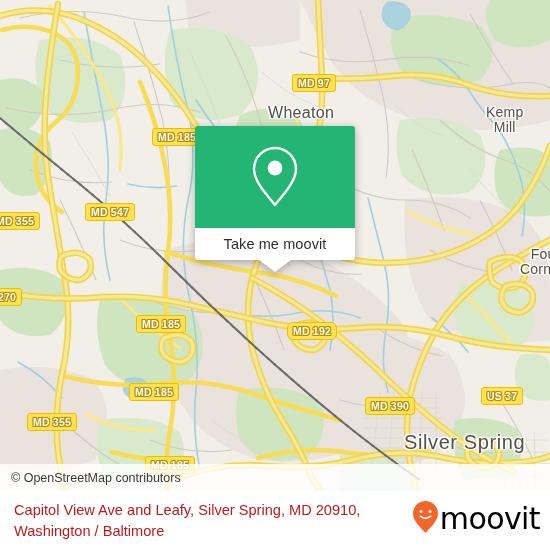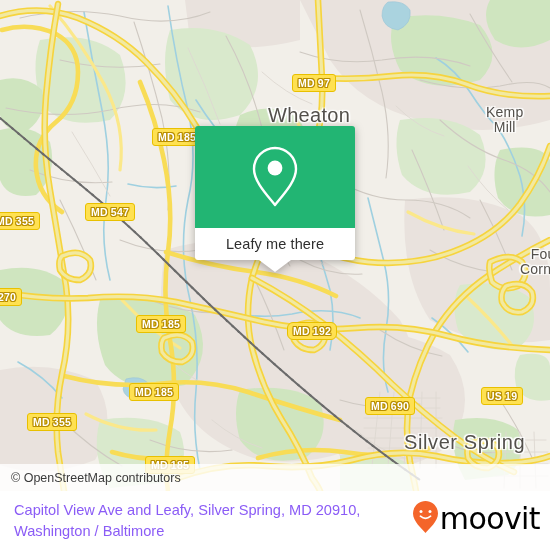--- a/index.html
+++ b/index.html
@@ -68,21 +68,21 @@
     color: #53504b;
     font-family: "Liberation Sans", sans-serif;
     white-space: nowrap;
     line-height: 1.05;
     text-shadow:
       -1.4px -1.4px 1px #fff, 1.4px -1.4px 1px #fff,
       -1.4px  1.4px 1px #fff, 1.4px  1.4px 1px #fff,
        0 0 3px #fff, 0 0 2px #fff;
   }
   .place.city-big { font-size: 20px; letter-spacing: 0.6px; }
-  .place.town     { font-size: 20px; letter-spacing: 0.3px; }
+  .place.town     { font-size: 16px; letter-spacing: 0.3px; }
   .place.hamlet   { font-size: 14px; letter-spacing: 0.2px; text-align: center; }
 
   
   .attribution {
     position: absolute;
     left: 0;
     bottom: 0;
     width: 550px;
     height: 27px;
     background: rgba(255,255,255,0.80);
@@ -152,21 +152,21 @@
     background: #ffffff;
     display: flex;
     align-items: center;
     box-sizing: border-box;
     padding: 0 10px 0 14px;
   }
   .footer-text {
     flex: 1 1 auto;
     font-size: 14.6px;
     line-height: 1.42;
-    color: #8b5cf6;
+    color: #b91c1c;
     font-family: "Liberation Sans", sans-serif;
     padding-right: 4px;
   }
   .brand {
     flex: 0 0 auto;
     display: flex;
     align-items: center;
     gap: 1px;
     padding-bottom: 4px;
   }
@@ -405,38 +405,38 @@
 
     <div>
       <div class="shield" style="left:292px; top:38px;">MD 97</div>
       <div class="shield" style="left:152px; top:92px;">MD 185</div>
       <div class="shield" style="left:85px;  top:167px;">MD 547</div>
       <div class="shield" style="left:-10px; top:176px;">MD 355</div>
       <div class="shield" style="left:-8px;  top:252px;">270</div>
       <div class="shield" style="left:136px; top:279px;">MD 185</div>
       <div class="shield" style="left:287px; top:286px;border-radius:6px;">MD 192</div>
       <div class="shield" style="left:129px; top:347px;">MD 185</div>
-      <div class="shield" style="left:365px; top:361px;">MD 690</div>
-      <div class="shield" style="left:481px; top:351px;">US 19</div>
+      <div class="shield" style="left:365px; top:361px;">MD 390</div>
+      <div class="shield" style="left:481px; top:351px;">US 37</div>
       <div class="shield" style="left:27px;  top:377px;">MD 355</div>
       <div class="shield" style="left:145px; top:420px;">MD 185</div>
       <div class="shield" style="left:283px; top:456px;">MD 630</div>
     </div>
 
     <div class="popup">
       <div class="popup-head" style="background: rgb(34, 181, 115);">
         <span>
           <svg class="pin-icon" width="54" height="66" viewBox="0 0 54 66" xmlns="http://www.w3.org/2000/svg">
             <path d="M27 4 C15.4 4 6 13.4 6 25 C6 38 20 52 27 61 C34 52 48 38 48 25 C48 13.4 38.6 4 27 4 Z" fill="none" stroke="#ffffff" stroke-width="2.4" stroke-linejoin="round"></path>
             <circle cx="27" cy="24" r="7.4" fill="#ffffff"></circle>
           </svg>
         </span>
       </div>
       <div class="popup-foot">
-        <span>Leafy me there</span>
+        <span>Take me moovit</span>
       </div>
       <div class="popup-tail"></div>
     </div>
 
     <div class="attribution">
       <span>© OpenStreetMap contributors</span>
     </div>
   </div>
 
   <div class="footer">

